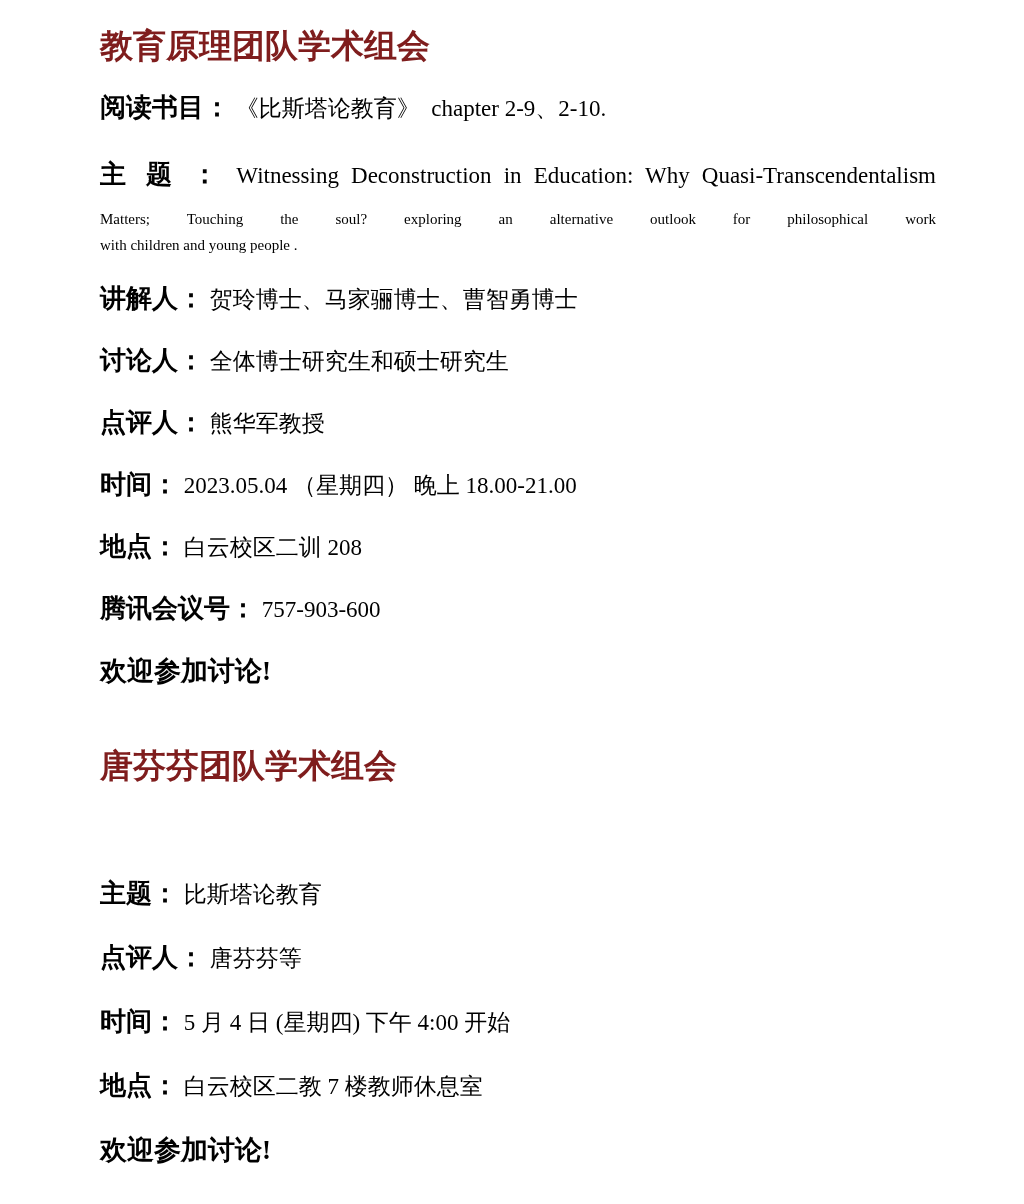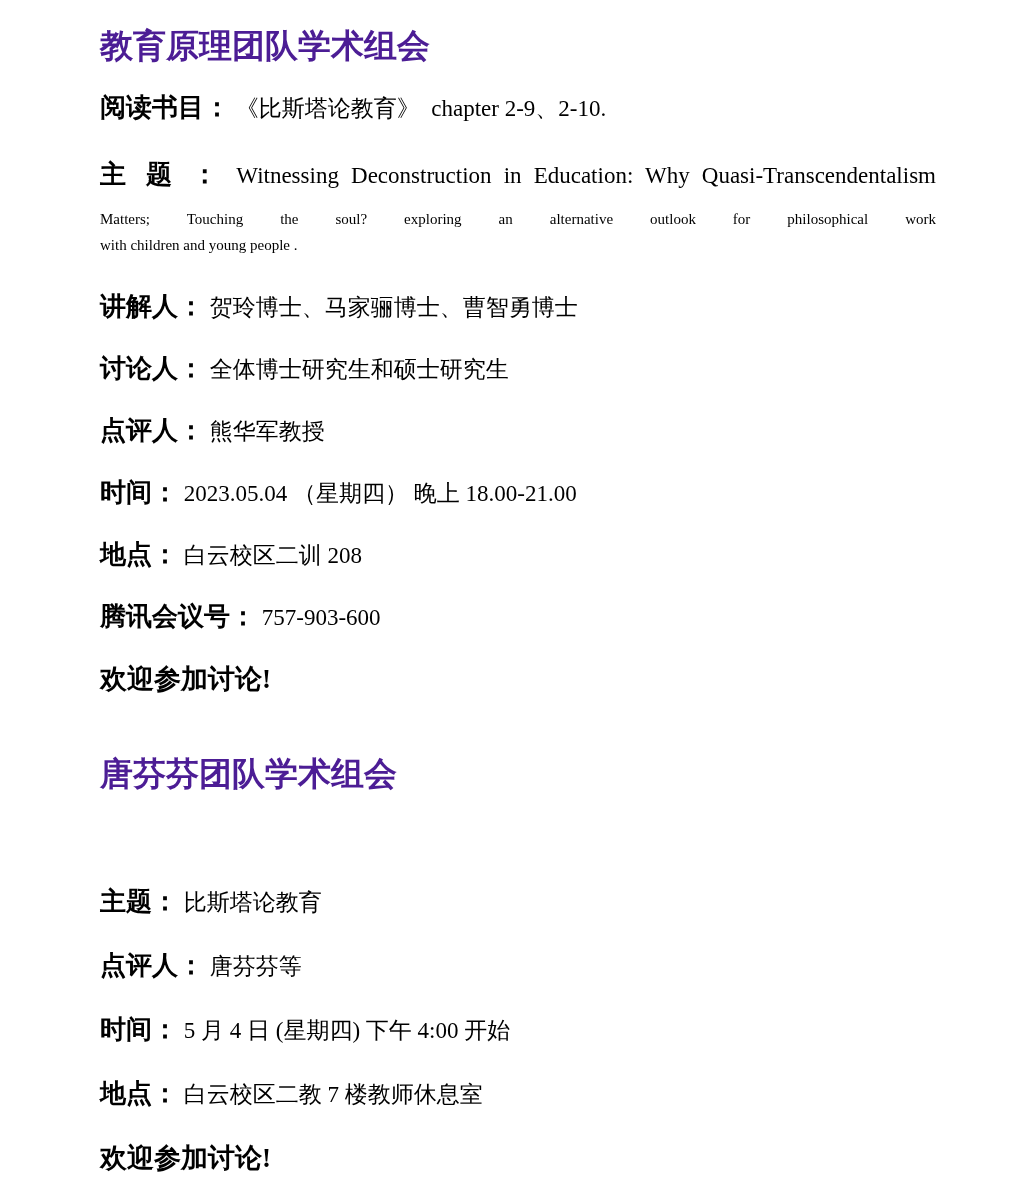--- a/index.html
+++ b/index.html
@@ -11,38 +11,38 @@
     padding: 26px 88px 0 100px;
     overflow: hidden;
     font-family: "Liberation Serif", "DejaVu Serif", serif;
     color: #000000;
   }
   .title {
     font-family: "Liberation Sans", "DejaVu Sans", sans-serif;
     font-weight: bold;
     font-size: 33px;
     line-height: 40px;
-    color: #4c1d95;
+    color: #7f1d1d;
     margin-bottom: 24px;
   }
   .title-2 { margin-bottom: 90px; }
   .row {
     font-size: 23px;
     line-height: 34px;
     margin-bottom: 26px;
   }
   .s2 .row { margin-bottom: 28px; }
   .reading-row { margin-bottom: 31px; }
   .lbl {
     font-family: "Liberation Sans", "DejaVu Sans", sans-serif;
     font-weight: bold;
     font-size: 26px;
   }
   .val { white-space: pre-wrap; }
-  .topic-block { margin-bottom: 31px; }
+  .topic-block { margin-bottom: 23px; }
   .topic-line1 {
     font-size: 23px;
     line-height: 34px;
     margin-bottom: 13px;
     text-align: justify;
     text-align-last: justify;
   }
   .topic-cont p { font-size: 15px; line-height: 26px; }
   .jline { text-align: justify; text-align-last: justify; }
   .welcome {

